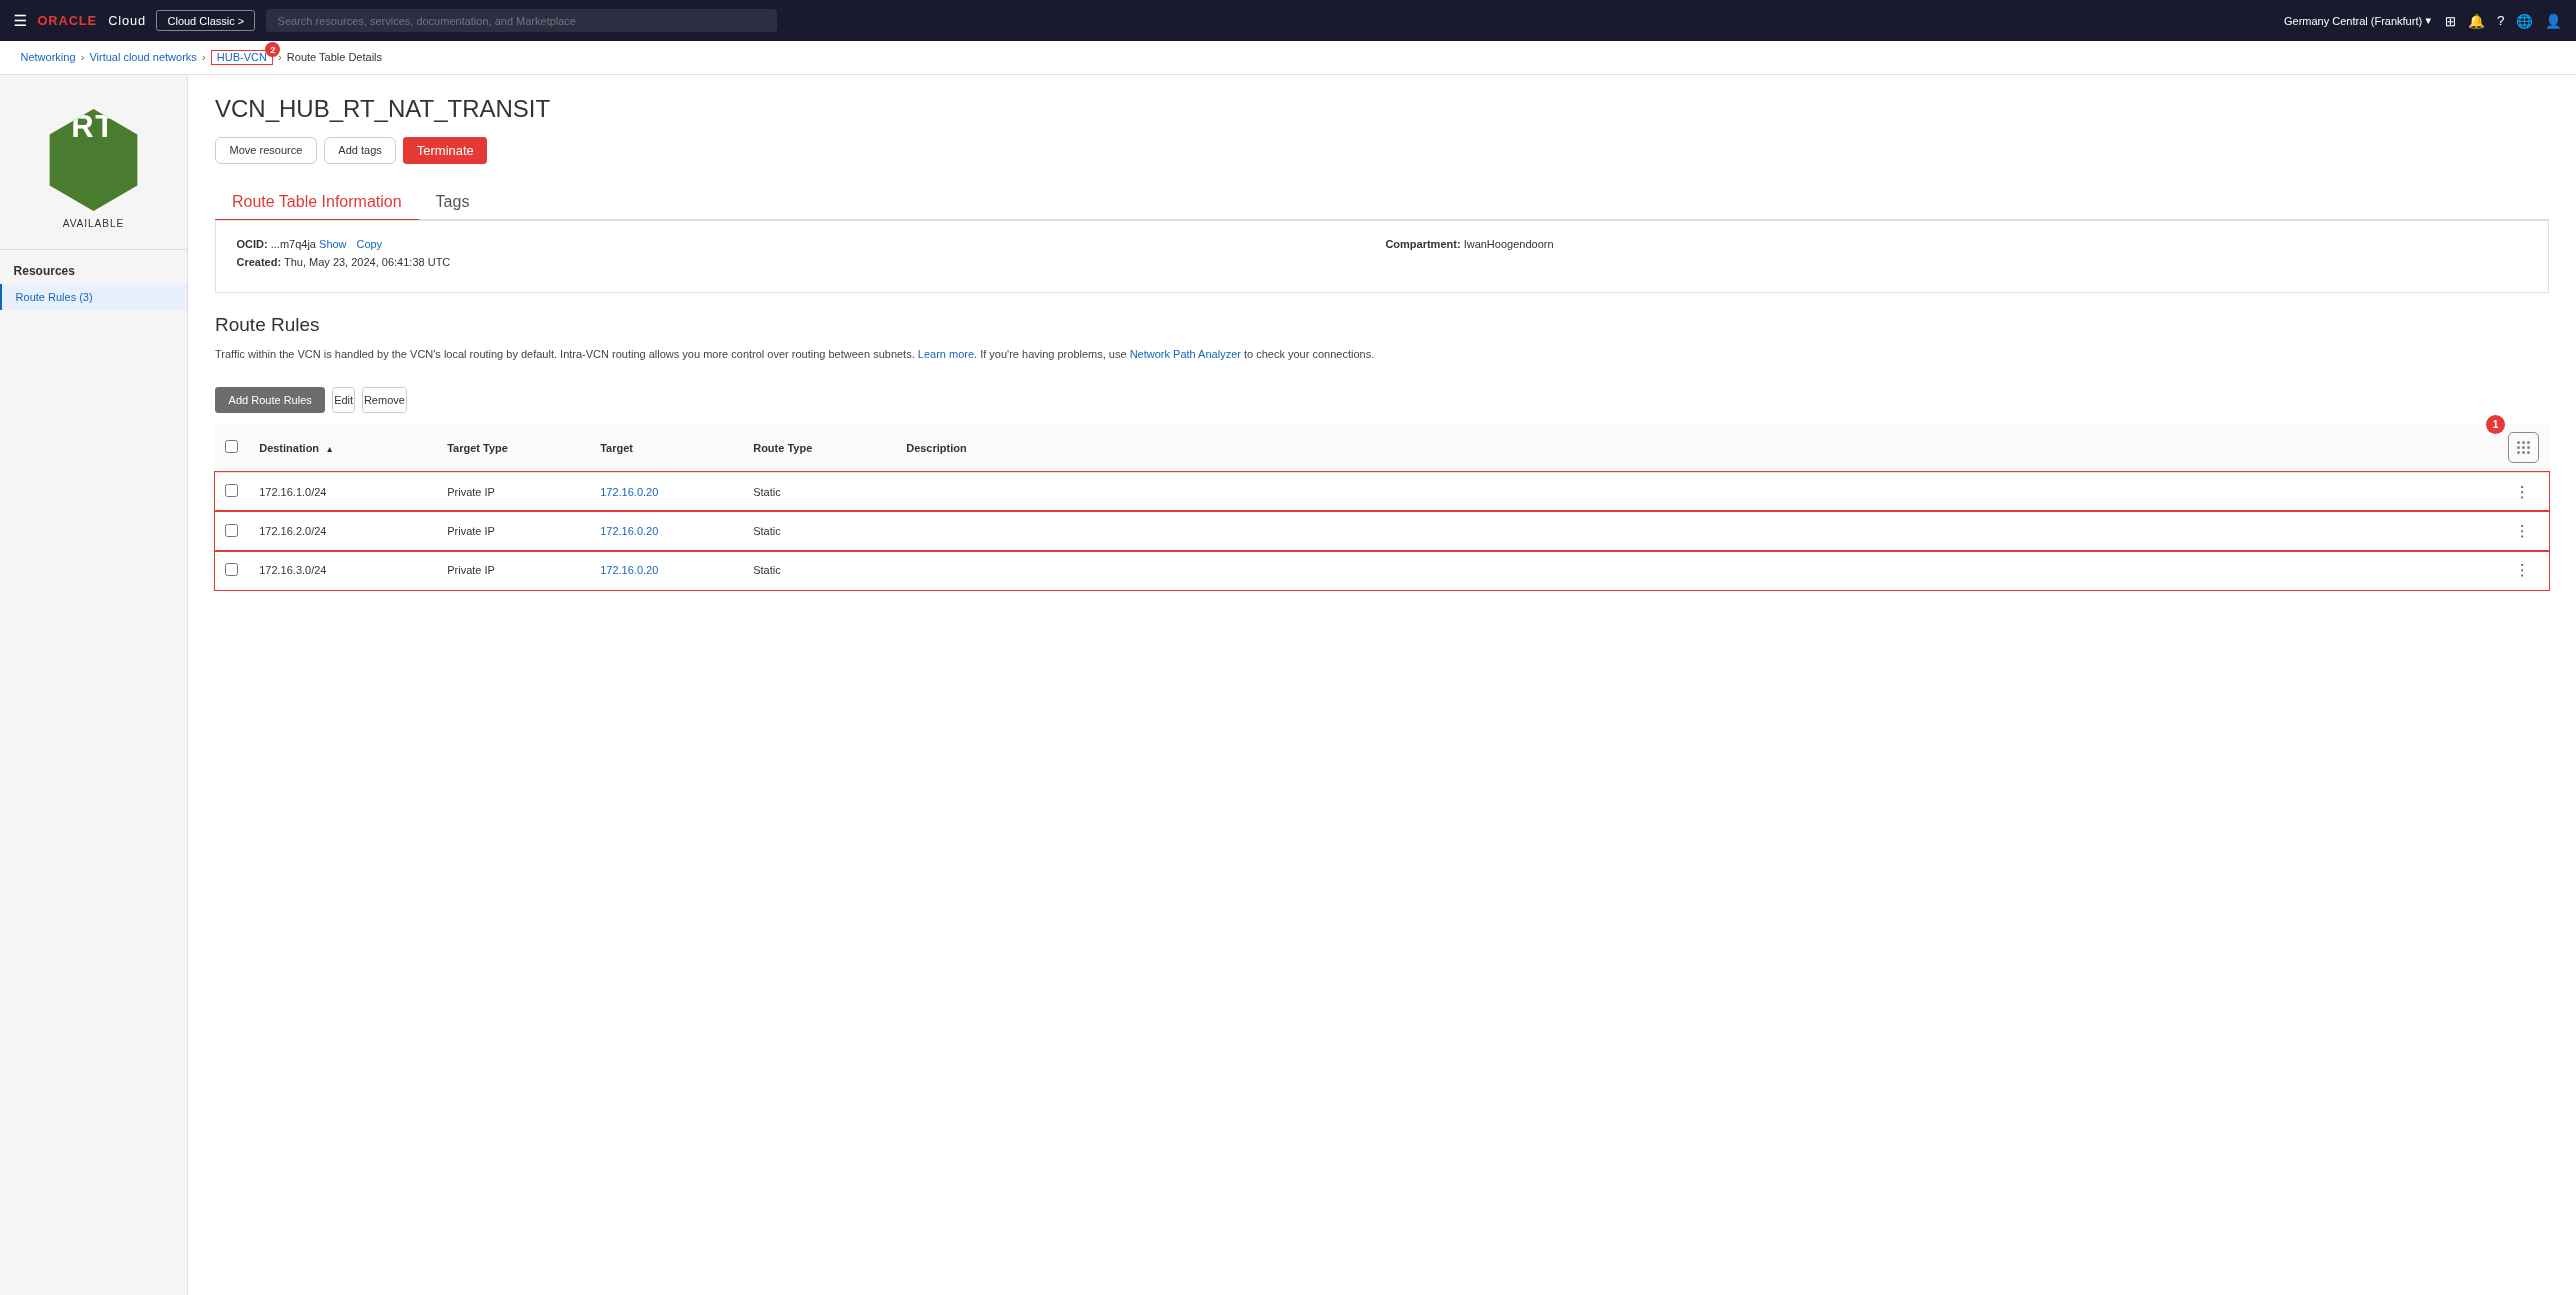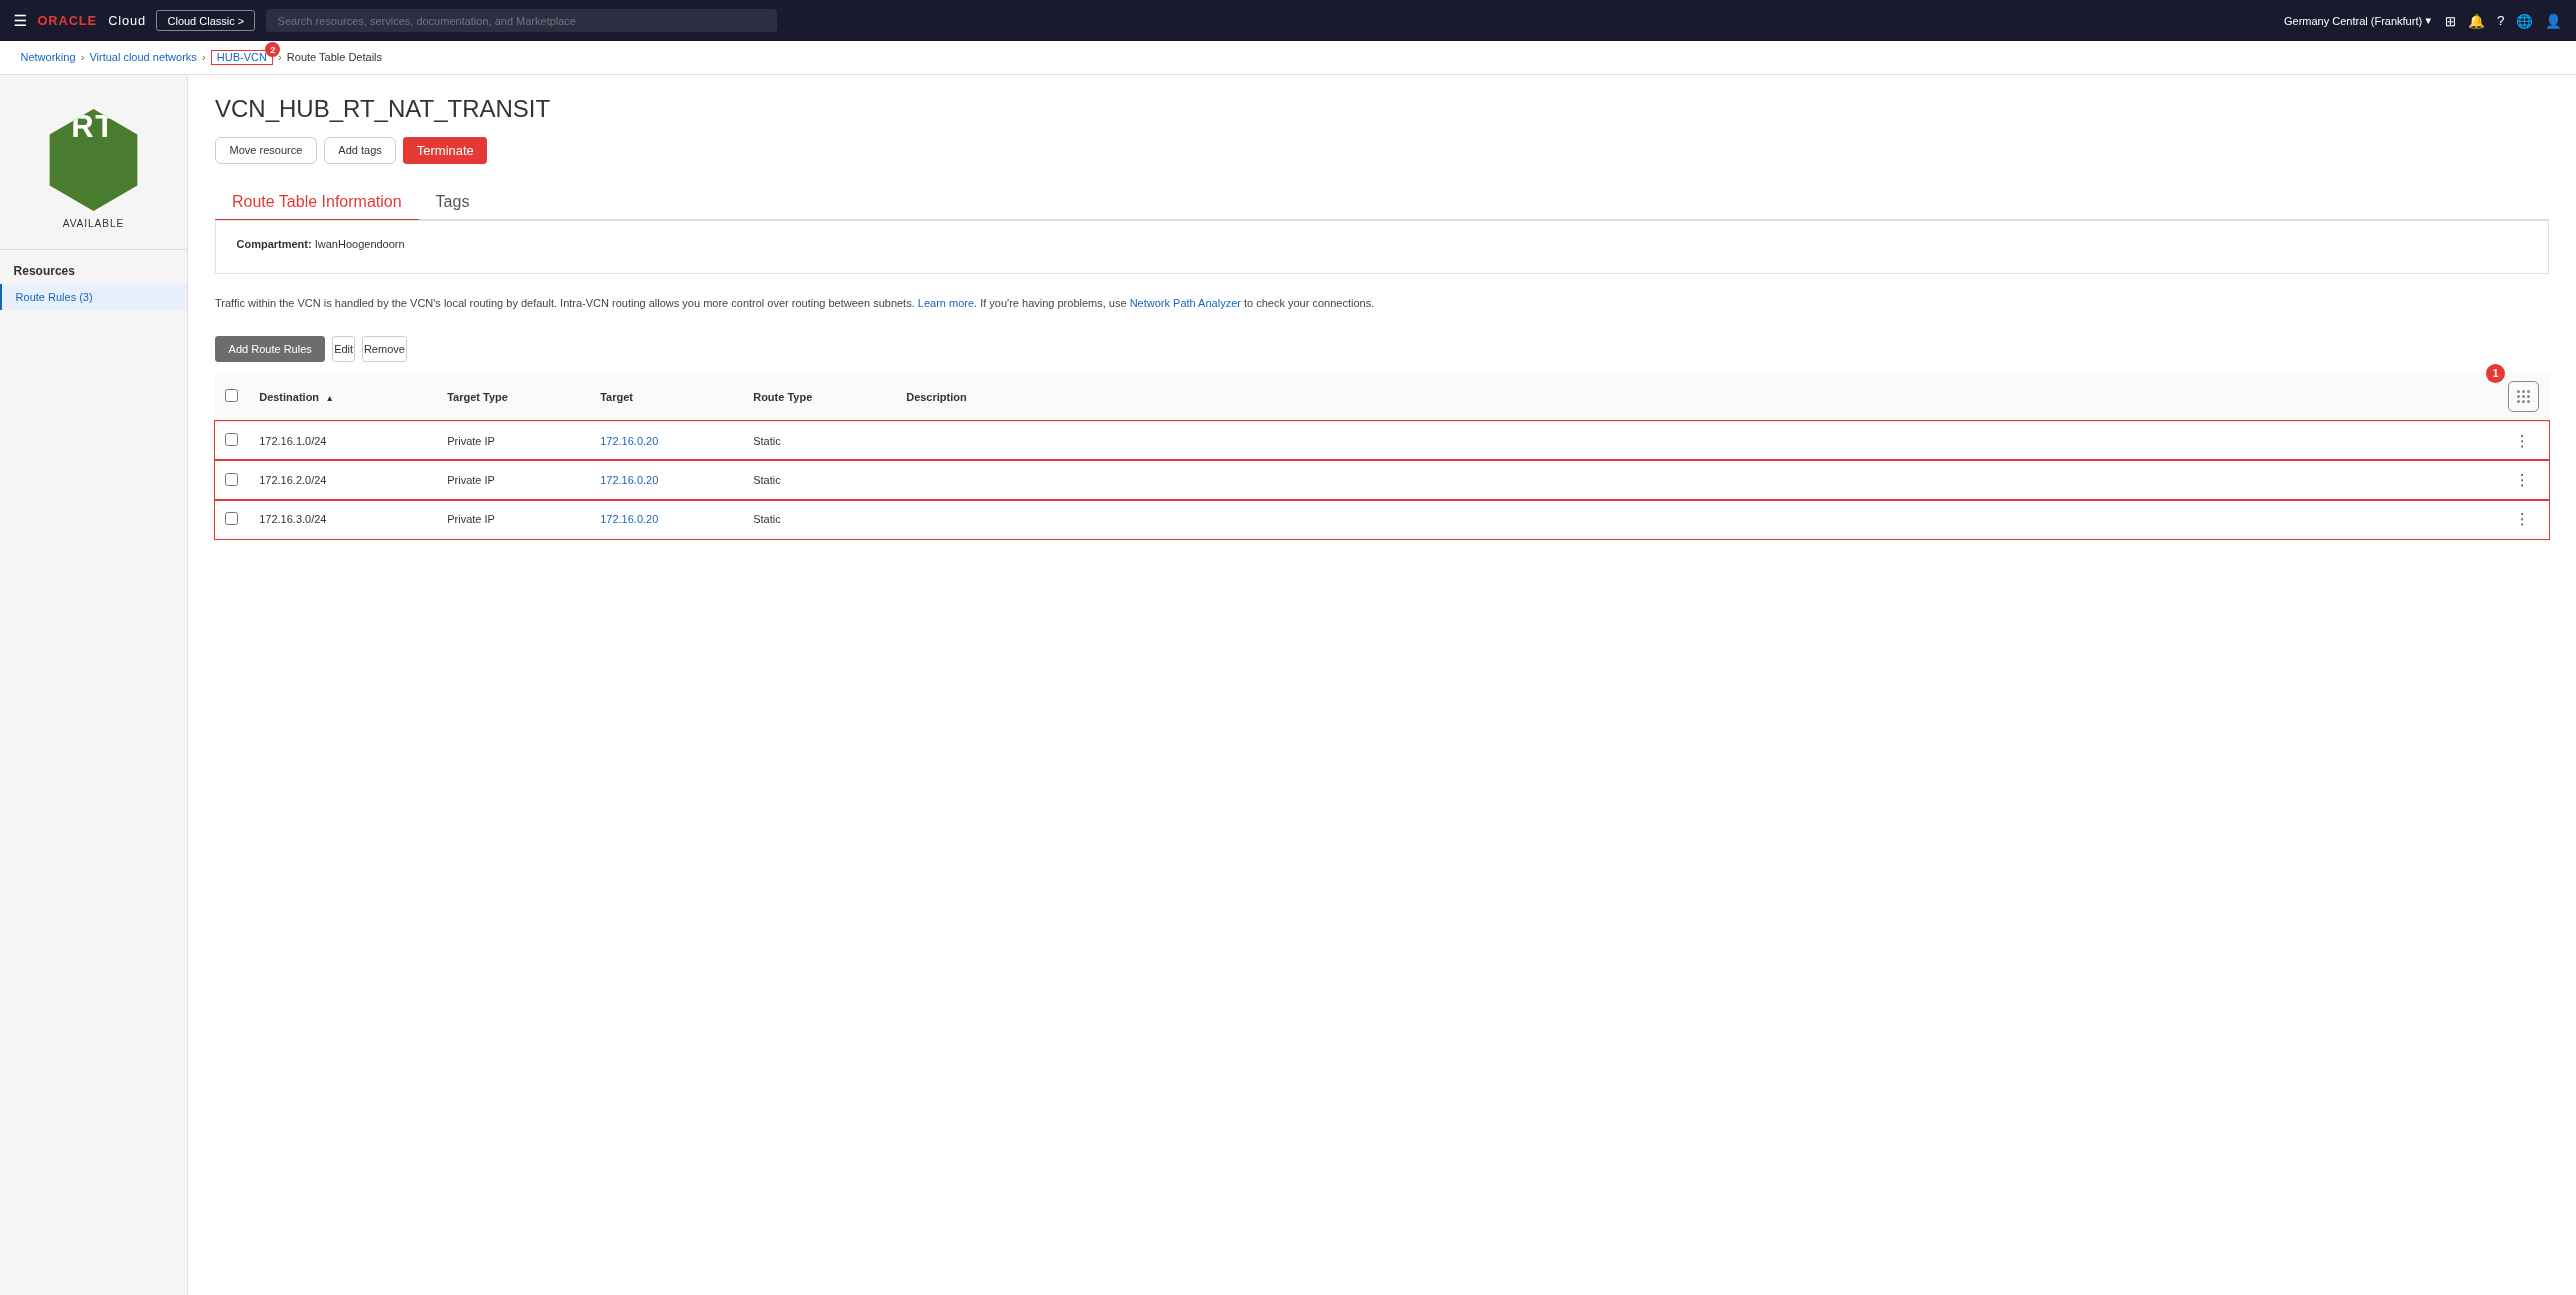--- a/index.html
+++ b/index.html
@@ -361,27 +361,40 @@
 
     <div class="tabs">
       <div class="tab active">Route Table Information</div>
       <div class="tab">Tags</div>
     </div>
 
     <div class="info-panel">
       <div class="info-grid">
         <div>
           <div class="info-row">
+            <span class="info-label">OCID:</span>
+            <span>...m7q4ja</span>
+            <a href="#" class="info-link">Show</a>
+            <a href="#" class="info-link" style="margin-left:6.8px">Copy</a>
+          </div>
+          <div class="info-row">
+            <span class="info-label">Created:</span>
+            <span>Thu, May 23, 2024, 06:41:38 UTC</span>
+          </div>
+        </div>
+        <div>
+          <div class="info-row">
             <span class="info-label">Compartment:</span>
             <span>IwanHoogendoorn</span>
           </div>
         </div>
       </div>
     </div>
 
+    <h2 class="section-title">Route Rules</h2>
     <p class="section-desc">
       <span>Traffic within the VCN is handled by the VCN's local routing by default. Intra-VCN routing allows you more control over routing between subnets.</span>
       <a href="#" class="info-link">Learn more.</a>
       <span> If you're having problems, use</span>
       <a href="#" class="info-link">Network Path Analyzer</a>
       <span> to check your connections.</span>
     </p>
 
     <div class="table-toolbar">
       <button class="btn-primary">Add Route Rules</button>

